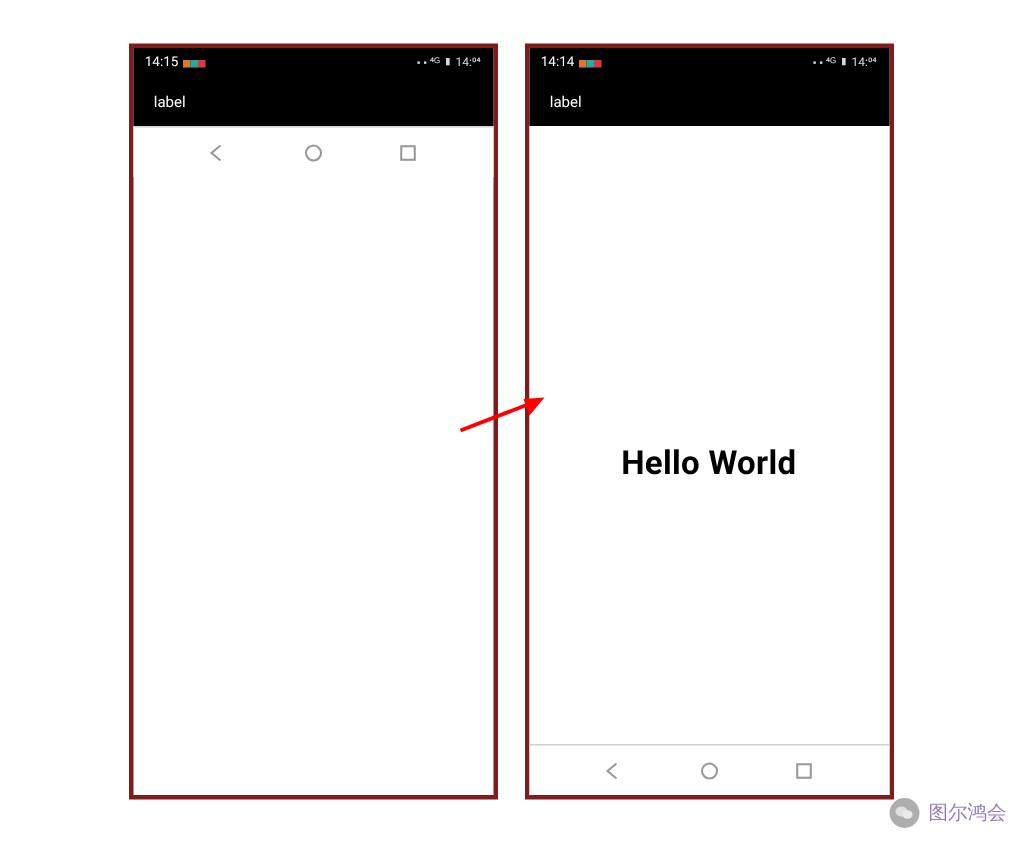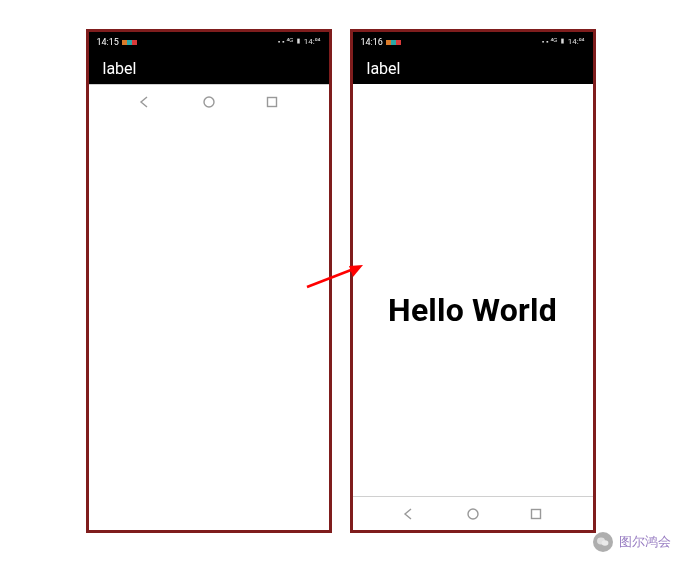--- a/index.html
+++ b/index.html
@@ -61,21 +61,21 @@
     .tab-orange { background: #d97a2a; }
     .tab-teal { background: #2aa8a8; }
     .tab-red { background: #d93a3a; }
     .app-bar {
       background: #000;
       color: #fff;
       height: 32px;
       display: flex;
       align-items: center;
       padding: 0 14px;
-      font-size: 16px;
+      font-size: 10px;
     }
     .content {
       flex: 1;
       background: #fff;
       display: flex;
       align-items: center;
       justify-content: center;
     }
     .nav-bar {
       height: 34px;
@@ -96,21 +96,21 @@
       background: #1768ff;
       color: #fff;
       border: none;
       border-radius: 999px;
       padding: 10px 22px;
       font-size: 12.5px;
       font-weight: 600;
       cursor: pointer;
     }
     .hello-text {
-      font-size: 32px;
+      font-size: 22px;
       font-weight: 700;
       color: #000;
       letter-spacing: 0.2px;
       margin-top: 39px;
     }
     .arrow-wrap {
       position: absolute;
       left: 305px;
       top: 263px;
       width: 60px;
@@ -173,21 +173,21 @@
         <svg width="12" height="12" viewBox="0 0 12 12">
             <rect x="1.5" y="1.5" width="9" height="9" fill="none" stroke="#999" stroke-width="1.4"></rect>
           </svg>
       </span>
     </div>
   </div>
 
   <div class="phone">
     <div class="status-bar">
       <div class="status-left">
-        <span>14:16</span>
+        <span>14:14</span>
         <span class="status-tabs">
           <span class="tab-ind tab-orange"></span>
           <span class="tab-ind tab-teal"></span>
           <span class="tab-ind tab-red"></span>
         </span>
       </div>
       <div class="status-right">⬝ ⬝  ⁴ᴳ ▮ 14:⁰⁴</div>
     </div>
     <div class="app-bar">
       <span>label</span>

